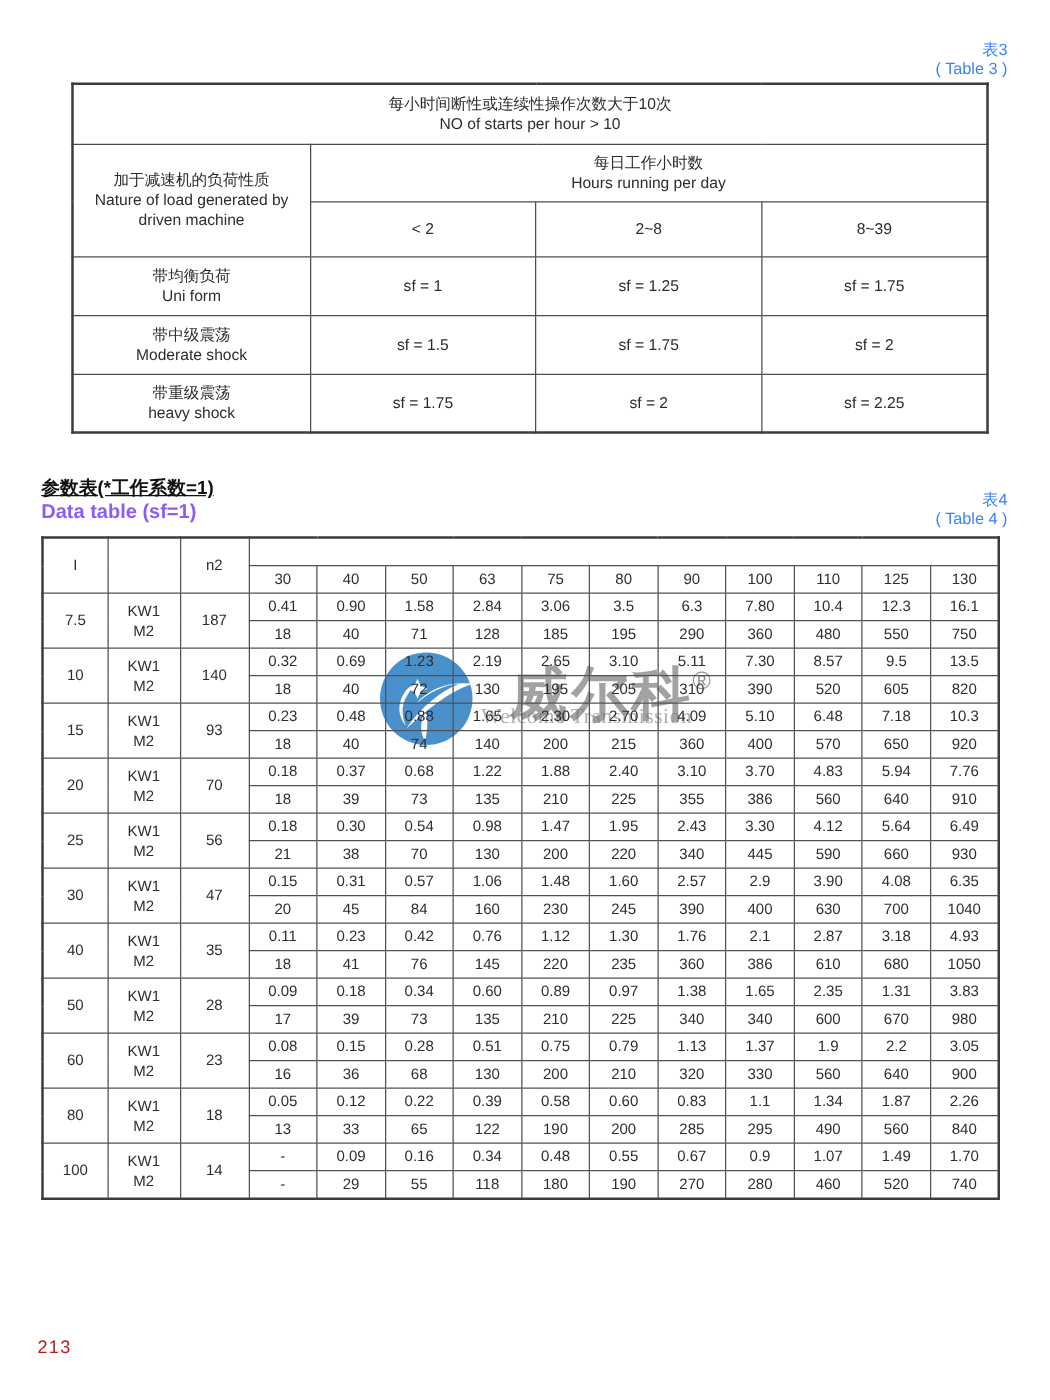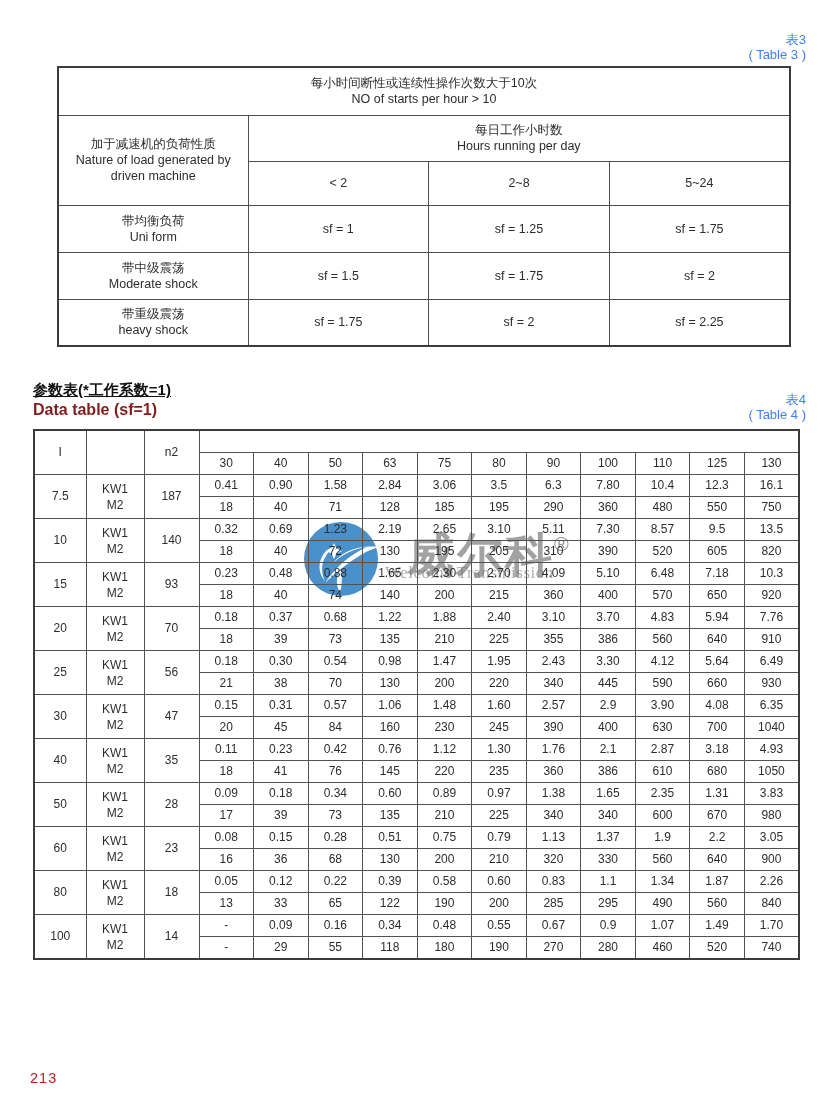--- a/index.html
+++ b/index.html
@@ -18,21 +18,21 @@
     border:2px solid #3c3c3c;background:transparent;z-index:1;margin-left:24px;
   }
   .t3 td{border:1px solid #4d4d4d;text-align:center;vertical-align:middle;
     font-size:12.5px;line-height:16px;color:#2d2d2d;padding:0 4px;}
   .t3 tr[data-name="t3-header-row"]{height:48px;}
   .t3 tr[data-name="t3-hours-row"]{height:46px;}
   .t3 tr[data-name="hours-cols-row-tr"]{height:44px;}
   .t3 tr[data-name="load-row"]{height:47px;padding-left:12px;}
   
   .t4-title-zh{position:absolute;left:33px;top:381px;font-size:15px;font-weight:bold;color:#111;text-decoration:underline;}
-  .t4-title-en{position:absolute;left:33px;top:401px;font-size:16px;font-weight:bold;color:#7f1d1d;}
+  .t4-title-en{position:absolute;left:33px;top:401px;font-size:16px;font-weight:bold;color:#8b5cf6;}
   
   .t4{
     position:absolute;left:33px;top:429px;width:767px;
     border-collapse:collapse;table-layout:fixed;
     border:2px solid #3c3c3c;background:transparent;z-index:1;
   }
   .t4 th,.t4 td{border:1px solid #525252;text-align:center;vertical-align:middle;
     font-weight:normal;font-size:12px;color:#2d2d2d;height:21px;line-height:21px;padding:0;}
   .t4 td[data-name="unit-cell"] div{line-height:16px;}
   
@@ -97,21 +97,21 @@
           <div data-name="nature-of-load-en2">driven machine</div>
         </td>
         <td colspan="3" data-name="hours-per-day-header">
           <div data-name="hours-per-day-zh">每日工作小时数</div>
           <div data-name="hours-per-day-en">Hours running per day</div>
         </td>
       </tr>
       <tr data-name="hours-cols-row-tr">
           <td data-name="hours-col-header">&lt; 2</td>
           <td data-name="hours-col-header">2~8</td>
-          <td data-name="hours-col-header">5~24</td>
+          <td data-name="hours-col-header">8~39</td>
         </tr>
     <tr data-name="load-row">
           <td data-name="load-label">
             <div data-name="load-label-zh">带均衡负荷</div>
             <div data-name="load-label-en">Uni form</div>
           </td>
           <td data-name="sf-value">sf = 1</td>
           <td data-name="sf-value">sf = 1.25</td>
           <td data-name="sf-value">sf = 1.75</td>
         </tr>

